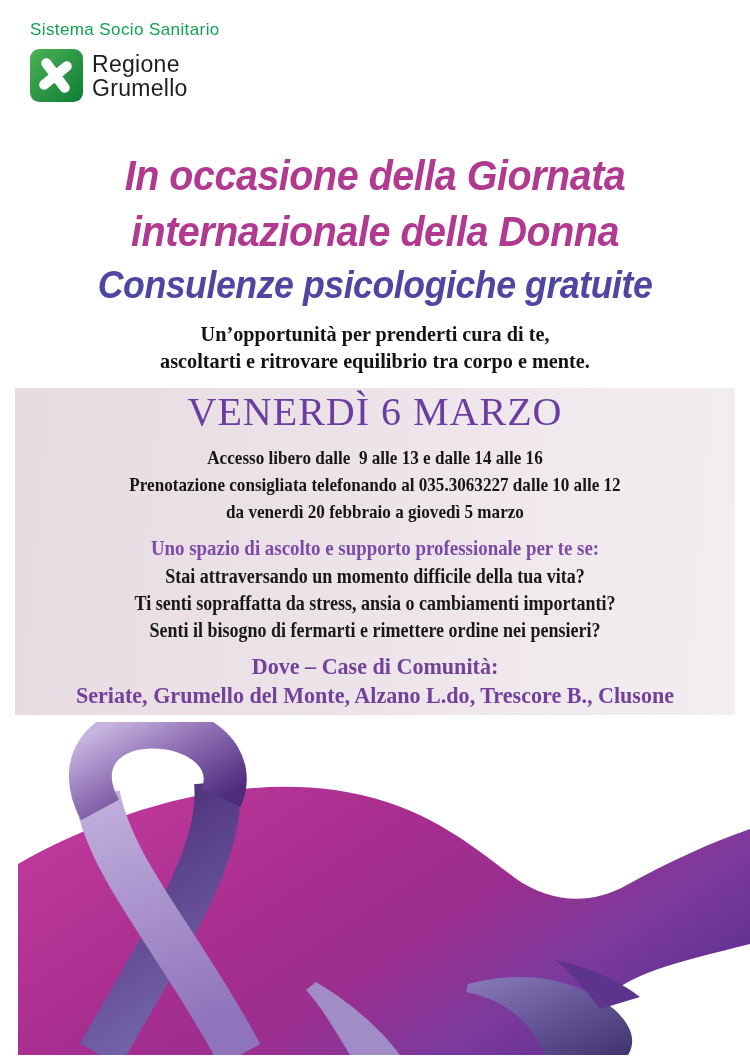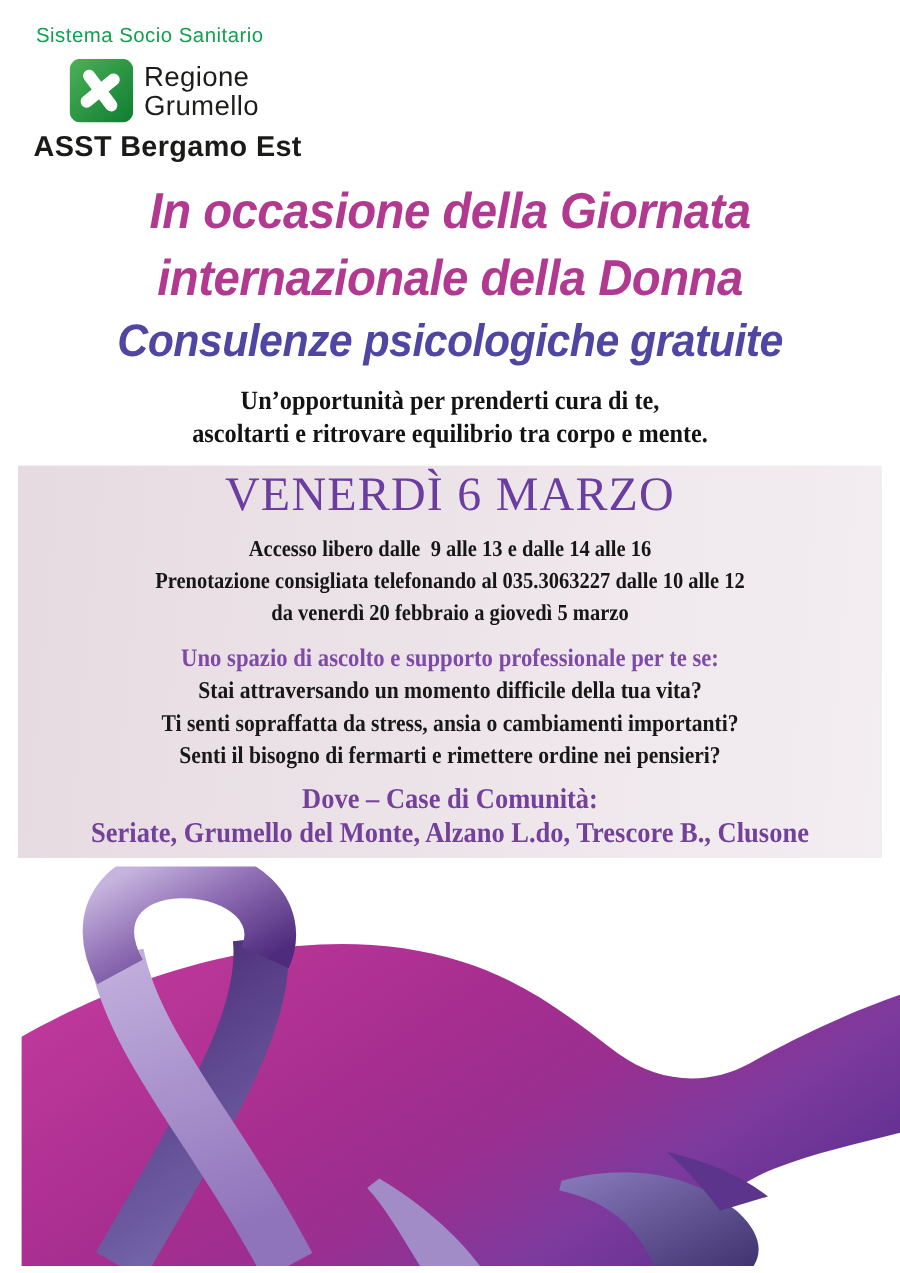--- a/index.html
+++ b/index.html
@@ -4,21 +4,21 @@
 <style>
   html,body { margin:0; padding:0; background:#ffffff; }
   .page {
     position:relative; width:750px; height:1061px; margin:0 auto;
     background:#ffffff; overflow:hidden;
     font-family:"Liberation Serif", serif;
   }
   
   .hdr { position:absolute; left:30px; top:20px; font-family:"Liberation Sans", sans-serif; }
   .sss { color:#12a150; font-size:17px; letter-spacing:0.4px; font-weight:500; }
-  .logo-row { display:flex; align-items:center; margin-top:9px;margin-left:28px; }
+  .logo-row { display:flex; align-items:center; margin-top:9px; }
   .logo-box { width:53px; height:53px; flex:0 0 auto; }
   .region { margin-left:9px; color:#1d1d1b; font-size:23px; line-height:24px; letter-spacing:0.3px; }
   .asst { margin-top:7px; color:#1a1a18; font-size:24px; font-weight:700; letter-spacing:0.3px; margin-left:-2px; }
   
   .tline { position:absolute; left:0; width:750px; text-align:center;
            font-family:"Liberation Sans", sans-serif; font-style:italic; font-weight:bold;
            transform:scaleX(0.94); letter-spacing:-0.5px; }
   .t-mag { color:#b13a90; font-size:42px; }
   .t-ind { color:#4f46a3; font-size:38px; }
   .intro { position:absolute; left:0; top:320px; width:750px; text-align:center;
@@ -56,21 +56,20 @@
           </linearGradient>
         </defs>
         <rect x="0" y="0" width="52" height="52" rx="9" fill="url(#gGreen)"></rect>
         <path d="M16 14 L34 38 M36 17 L14 35" stroke="#ffffff" stroke-width="10" stroke-linecap="round" fill="none"></path>
       </svg>
       <div class="region">
         <div>Regione</div>
         <div>Grumello</div>
       </div>
     </div>
-    <div class="asst">ASST Bergamo Est</div>
   </div>
 
   <div class="tline t-mag" style="top:152px;">In occasione della Giornata</div>
   <div class="tline t-mag" style="top:208px;">internazionale della Donna</div>
   <div class="tline t-ind" style="top:264px;">Consulenze psicologiche gratuite</div>
 
   <div class="intro">
     <div>Un’opportunità per prenderti cura di te,</div>
     <div>ascoltarti e ritrovare equilibrio tra corpo e mente.</div>
   </div>

